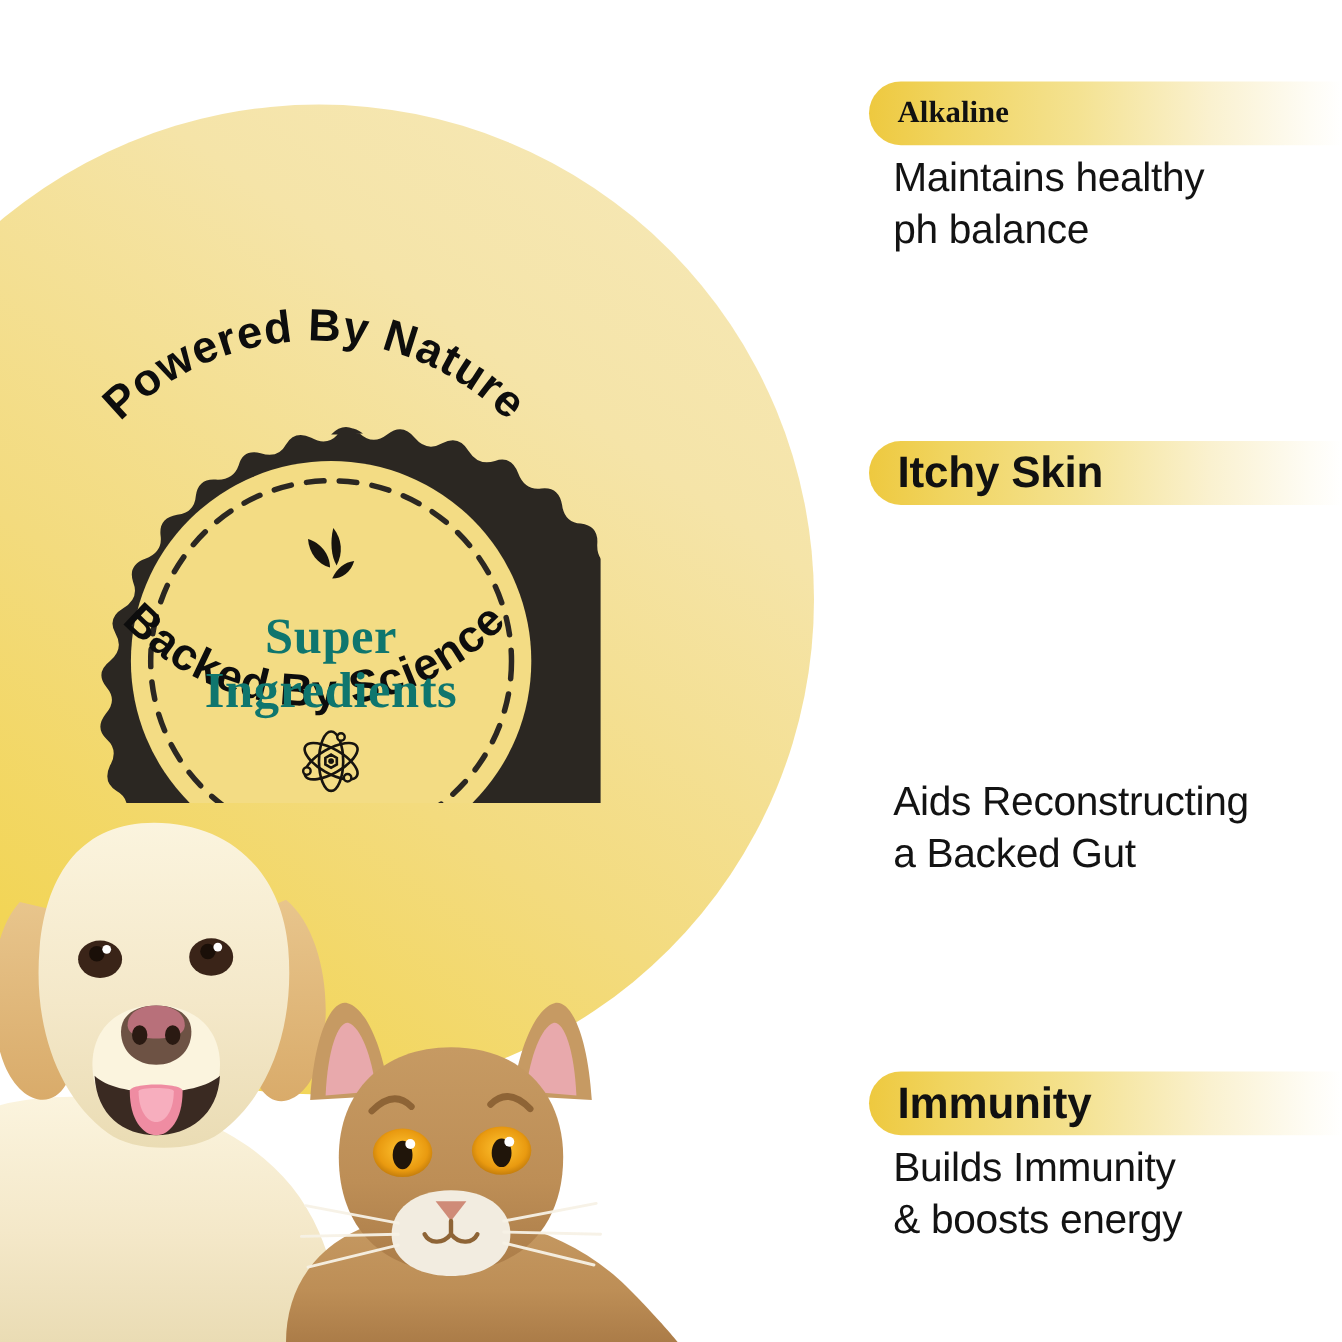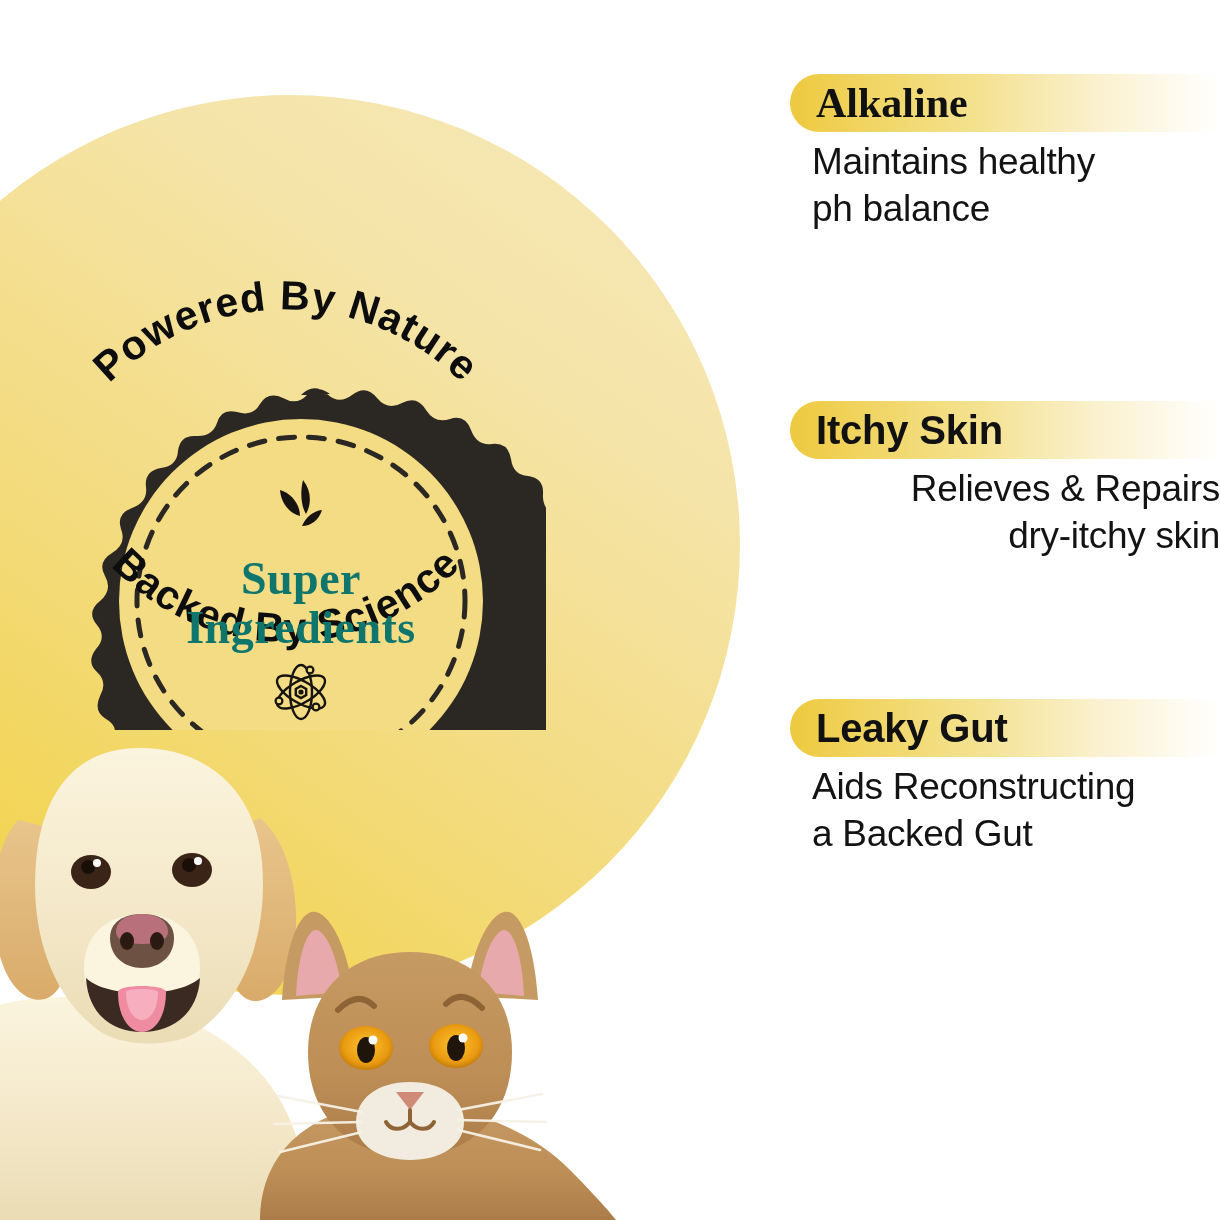--- a/index.html
+++ b/index.html
@@ -73,21 +73,21 @@
     font-weight:700;
     font-size:40px;
     line-height:1;
     color:#111111;
     padding-left:26px;
     letter-spacing:-0.2px;
     white-space:nowrap;
   }
   .pill-label.serif{
     font-family:"Liberation Serif", serif;
-    font-size:42px;
+    font-size:28px;
     letter-spacing:0px;
   }
   .desc{
     margin-top:6px;
     padding-left:22px;
     font-size:37px;
     line-height:1.28;
     color:#131313;
     font-weight:300;
     letter-spacing:-0.3px;
@@ -256,27 +256,29 @@
         <span class="pill-label serif">Alkaline</span>
       </div>
       <div class="desc">Maintains healthy
 ph balance</div>
     </div>
 
     <div class="feature f1">
       <div class="pill">
         <span class="pill-label">Itchy Skin</span>
       </div>
-      <div class="desc">Relieves &amp; Repairs
-dry-itchy skin</div>
     </div>
 
     <div class="feature f2">
-      <div class="pill">
-        <span class="pill-label">Leaky Gut</span>
-      </div>
       <div class="desc">Aids Reconstructing
 a Backed Gut</div>
     </div>
 
+    <div class="feature f3">
+      <div class="pill">
+        <span class="pill-label">Immunity</span>
+      </div>
+      <div class="desc">Builds Immunity
+&amp; boosts energy</div>
+    </div>
 
   </div>
 </div>
 
 </body></html>

